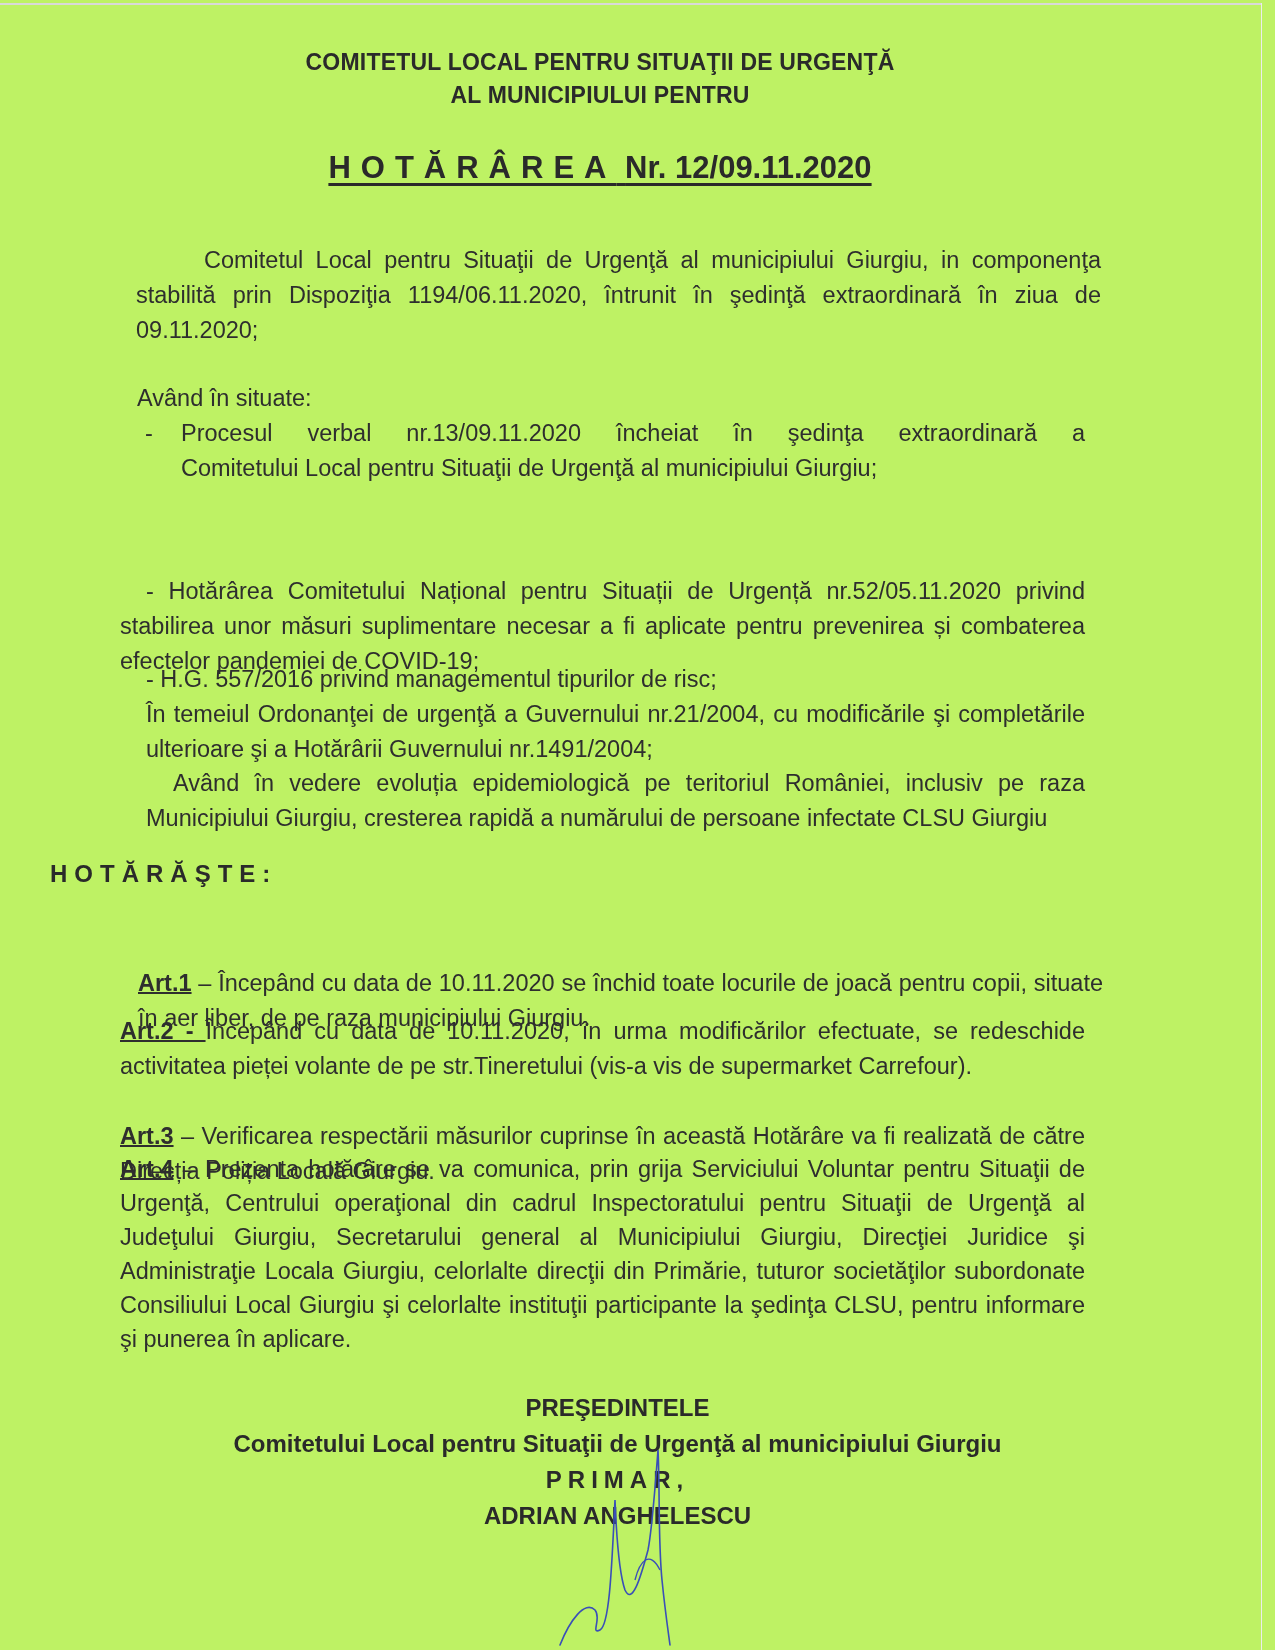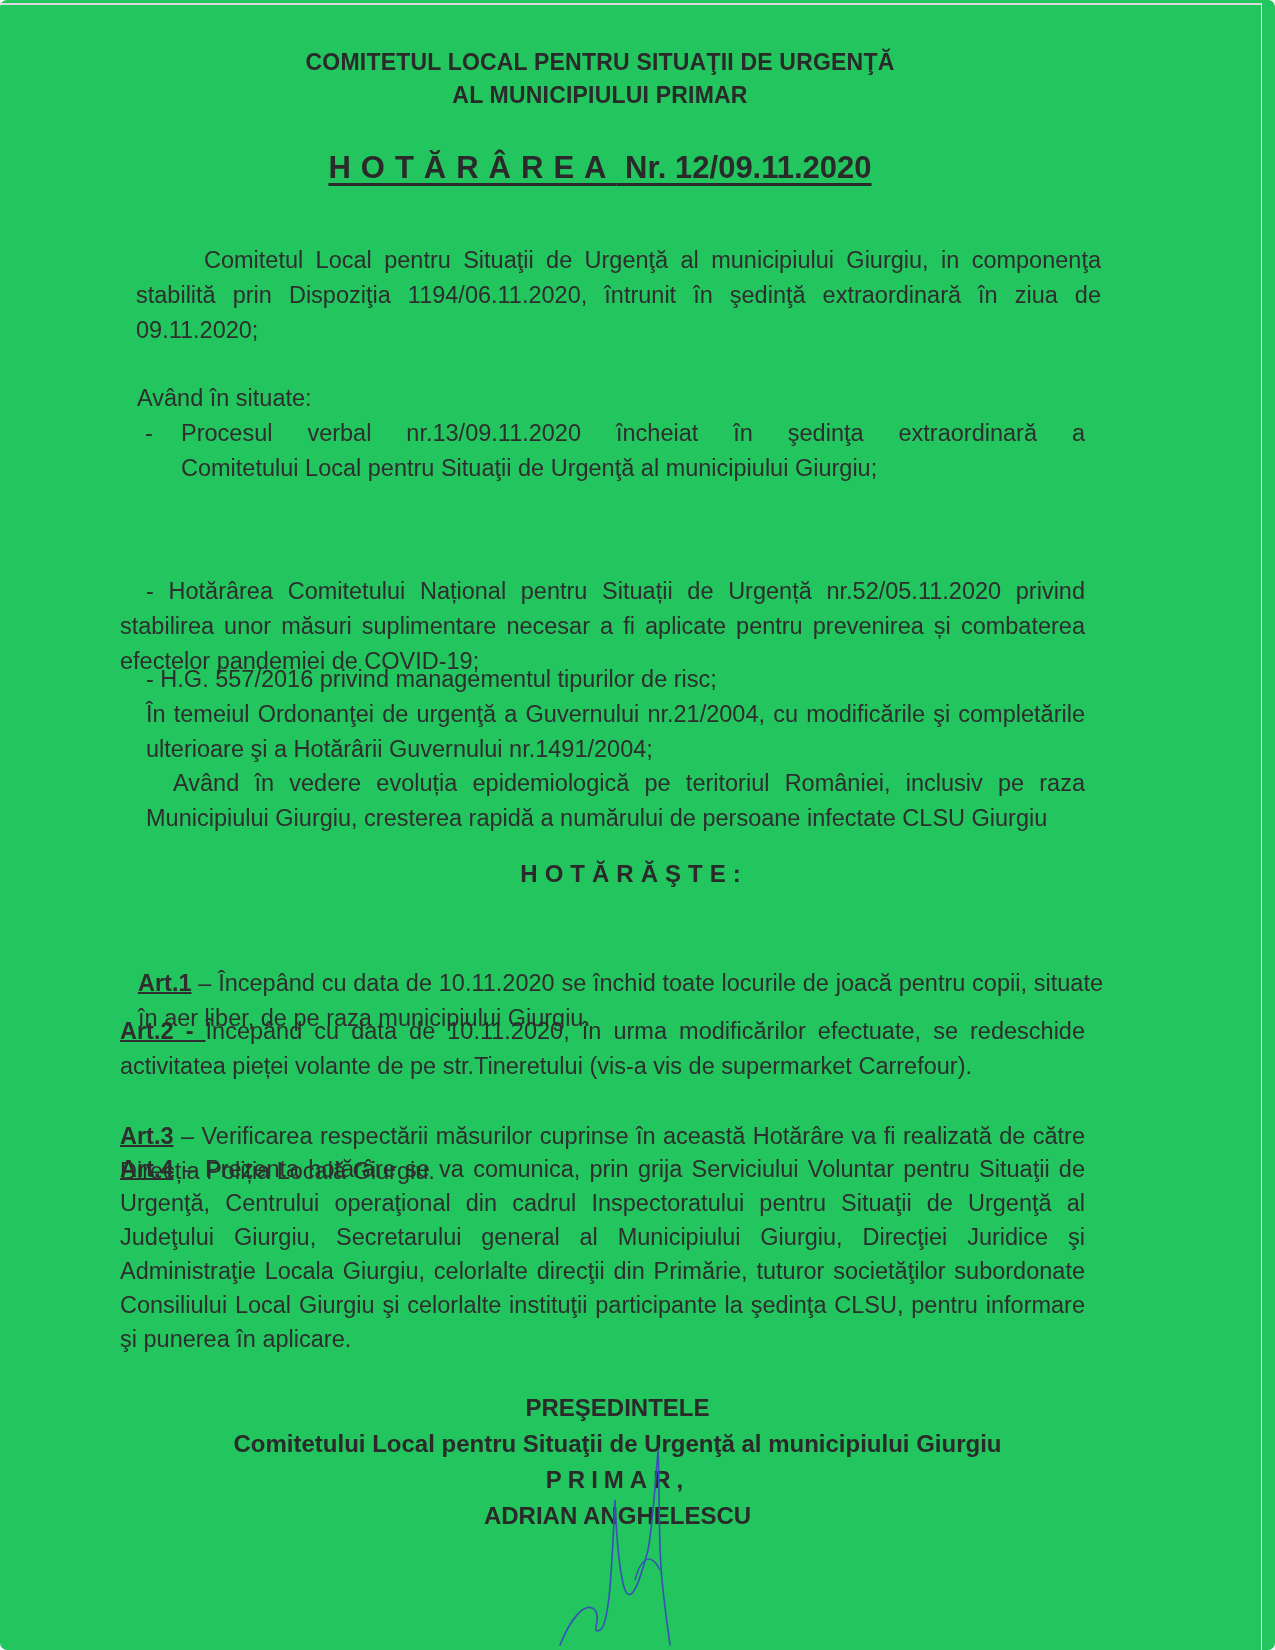--- a/index.html
+++ b/index.html
@@ -12,22 +12,21 @@
       height: 1650px;
       position: relative;
       overflow: hidden;
       font-family: "Liberation Sans", "DejaVu Sans", sans-serif;
       color: #2b2b2b;
     }
     .page {
       position: absolute;
       left: 0; top: 0;
       width: 1275px; height: 1650px;
-      background: #22c55e;
-      border-radius: 7px;
+      background: #bef264;
     }
     .scan-edge-top {
       position: absolute; left: 0; top: 3px; width: 1262px; height: 2px;
       background: #d9d9d9;
     }
     .scan-edge-right {
       position: absolute; left: 1261px; top: 3px; width: 1px; height: 1647px;
       background: #ececec;
     }
     .header {
@@ -86,23 +85,22 @@
     .block {
       position: absolute;
       font-size: 23.5px;
       line-height: 35px;
       color: #2e2e2e;
       text-align: justify;
       text-align-last: left;
     }
     .hot-heading {
       position: absolute;
-      left: 0; width: 1200px;
+      left: 16px; width: 1200px;
       top: 860px;
-      text-align: center;
       font-weight: bold;
       font-size: 24px;
       letter-spacing: 7px;
       color: #2a2a2a;
       padding-left: 34px;
     }
     .art-label {
       font-weight: bold;
       text-decoration: underline;
       text-decoration-thickness: 2px;
@@ -126,21 +124,21 @@
   </style>
 </head>
 <body>
 
 <div class="page">
   <div class="scan-edge-top"></div>
   <div class="scan-edge-right"></div>
 
   <div class="header">
     <div>COMITETUL LOCAL PENTRU SITUAŢII DE URGENŢĂ</div>
-    <div>AL MUNICIPIULUI  PRIMAR</div>
+    <div>AL MUNICIPIULUI  PENTRU</div>
   </div>
 
   <div class="title">
     <span class="spaced">HOTĂRÂREA</span><span>&nbsp;</span><span>Nr. 12/09.11.2020</span>
   </div>
 
   <div class="body-text justify para-intro">Comitetul Local pentru Situaţii de Urgenţă al municipiului Giurgiu, in componenţa stabilită prin Dispoziţia 1194/06.11.2020, întrunit în şedinţă extraordinară în ziua de 09.11.2020;</div>
 
   <div class="line" style="left:137px; top:381px;">Având în situate:</div>
 

